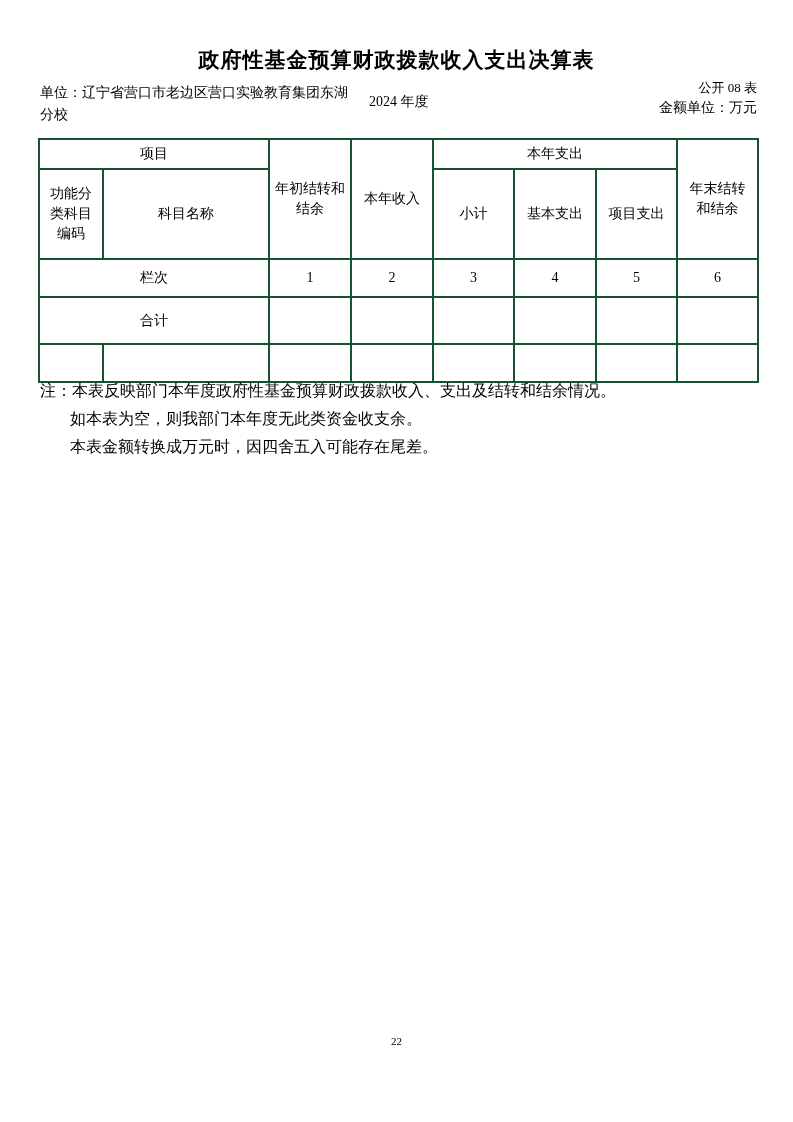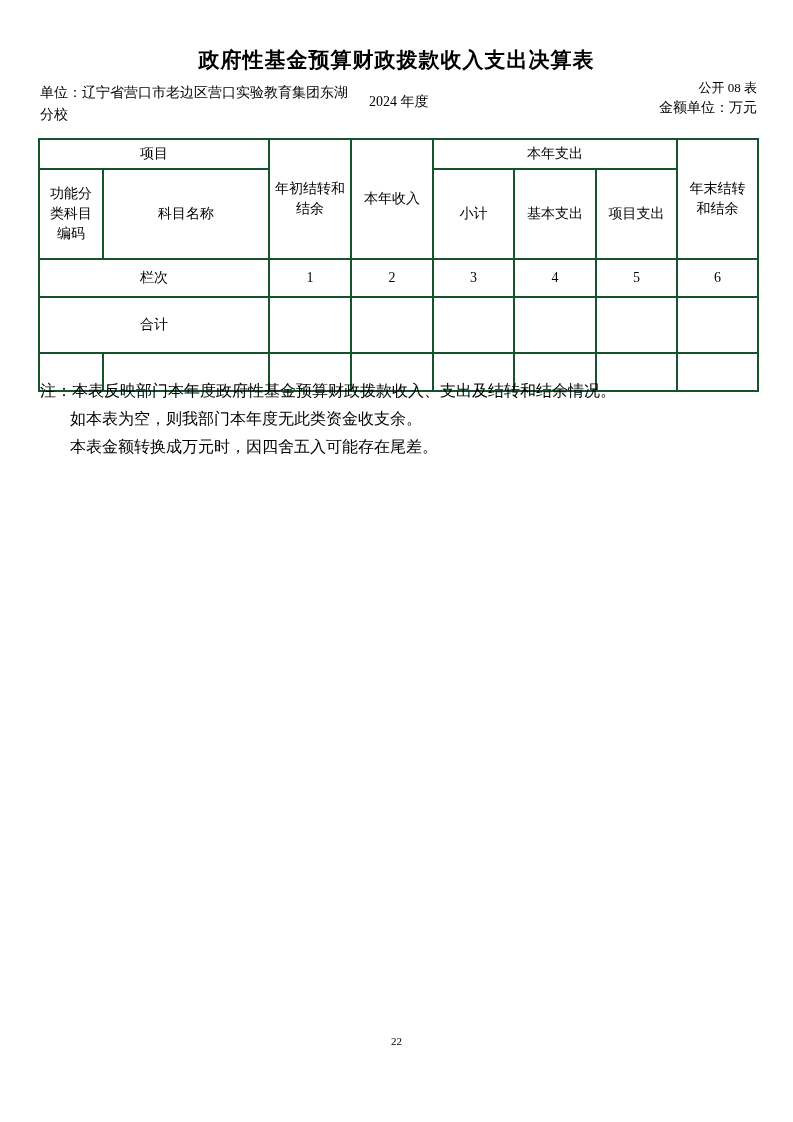--- a/index.html
+++ b/index.html
@@ -67,21 +67,21 @@
     border: 2px solid #14532d;
     text-align: center;
     vertical-align: middle;
     padding: 0 2px;
     overflow: hidden;
   }
   table.grid td.thin-l { border-left-width: 1px; }
   tr.r1 { height: 30px; }
   tr.r2 { height: 90px; }
   tr.r3 { height: 38px; }
-  tr.r4 { height: 56px; }
+  tr.r4 { height: 47px; }
   tr.r5 { height: 38px; }
   .wrap { white-space: pre-line; line-height: 20px; }
   .notes {
     position: absolute;
     top: 383px;
     left: 40px;
     width: 700px;
     font-size: 16px;
   }
   .note-line {

